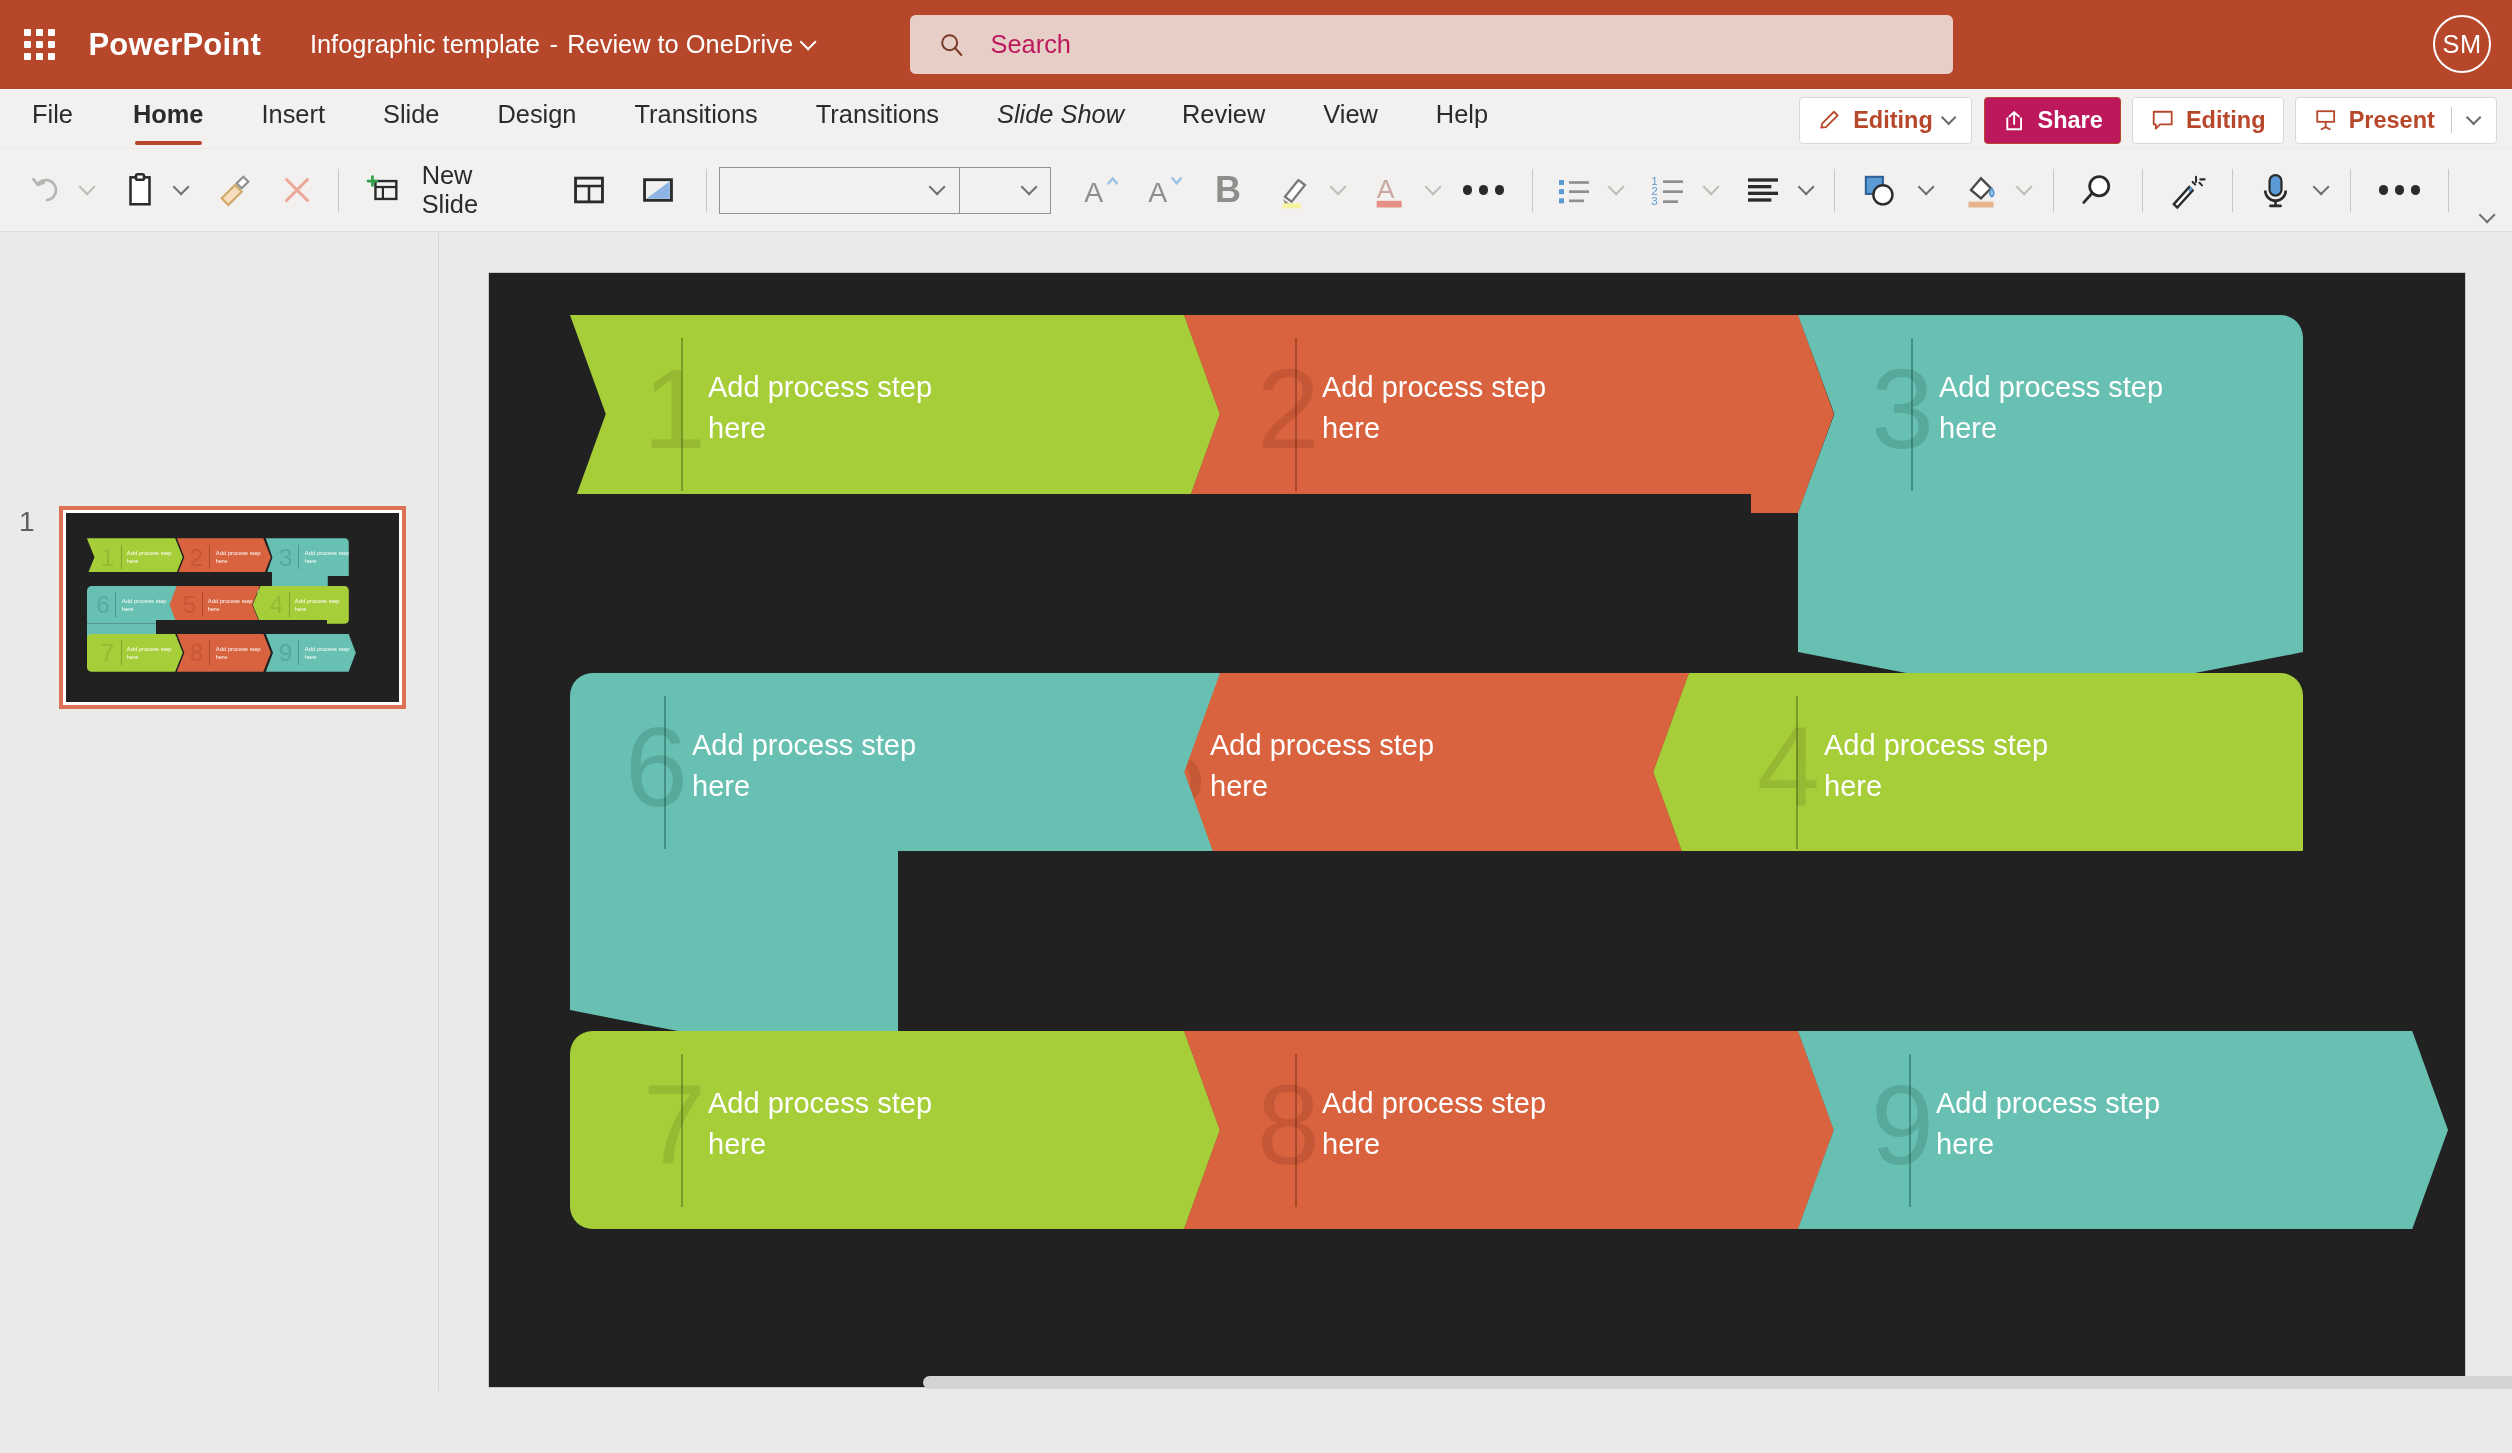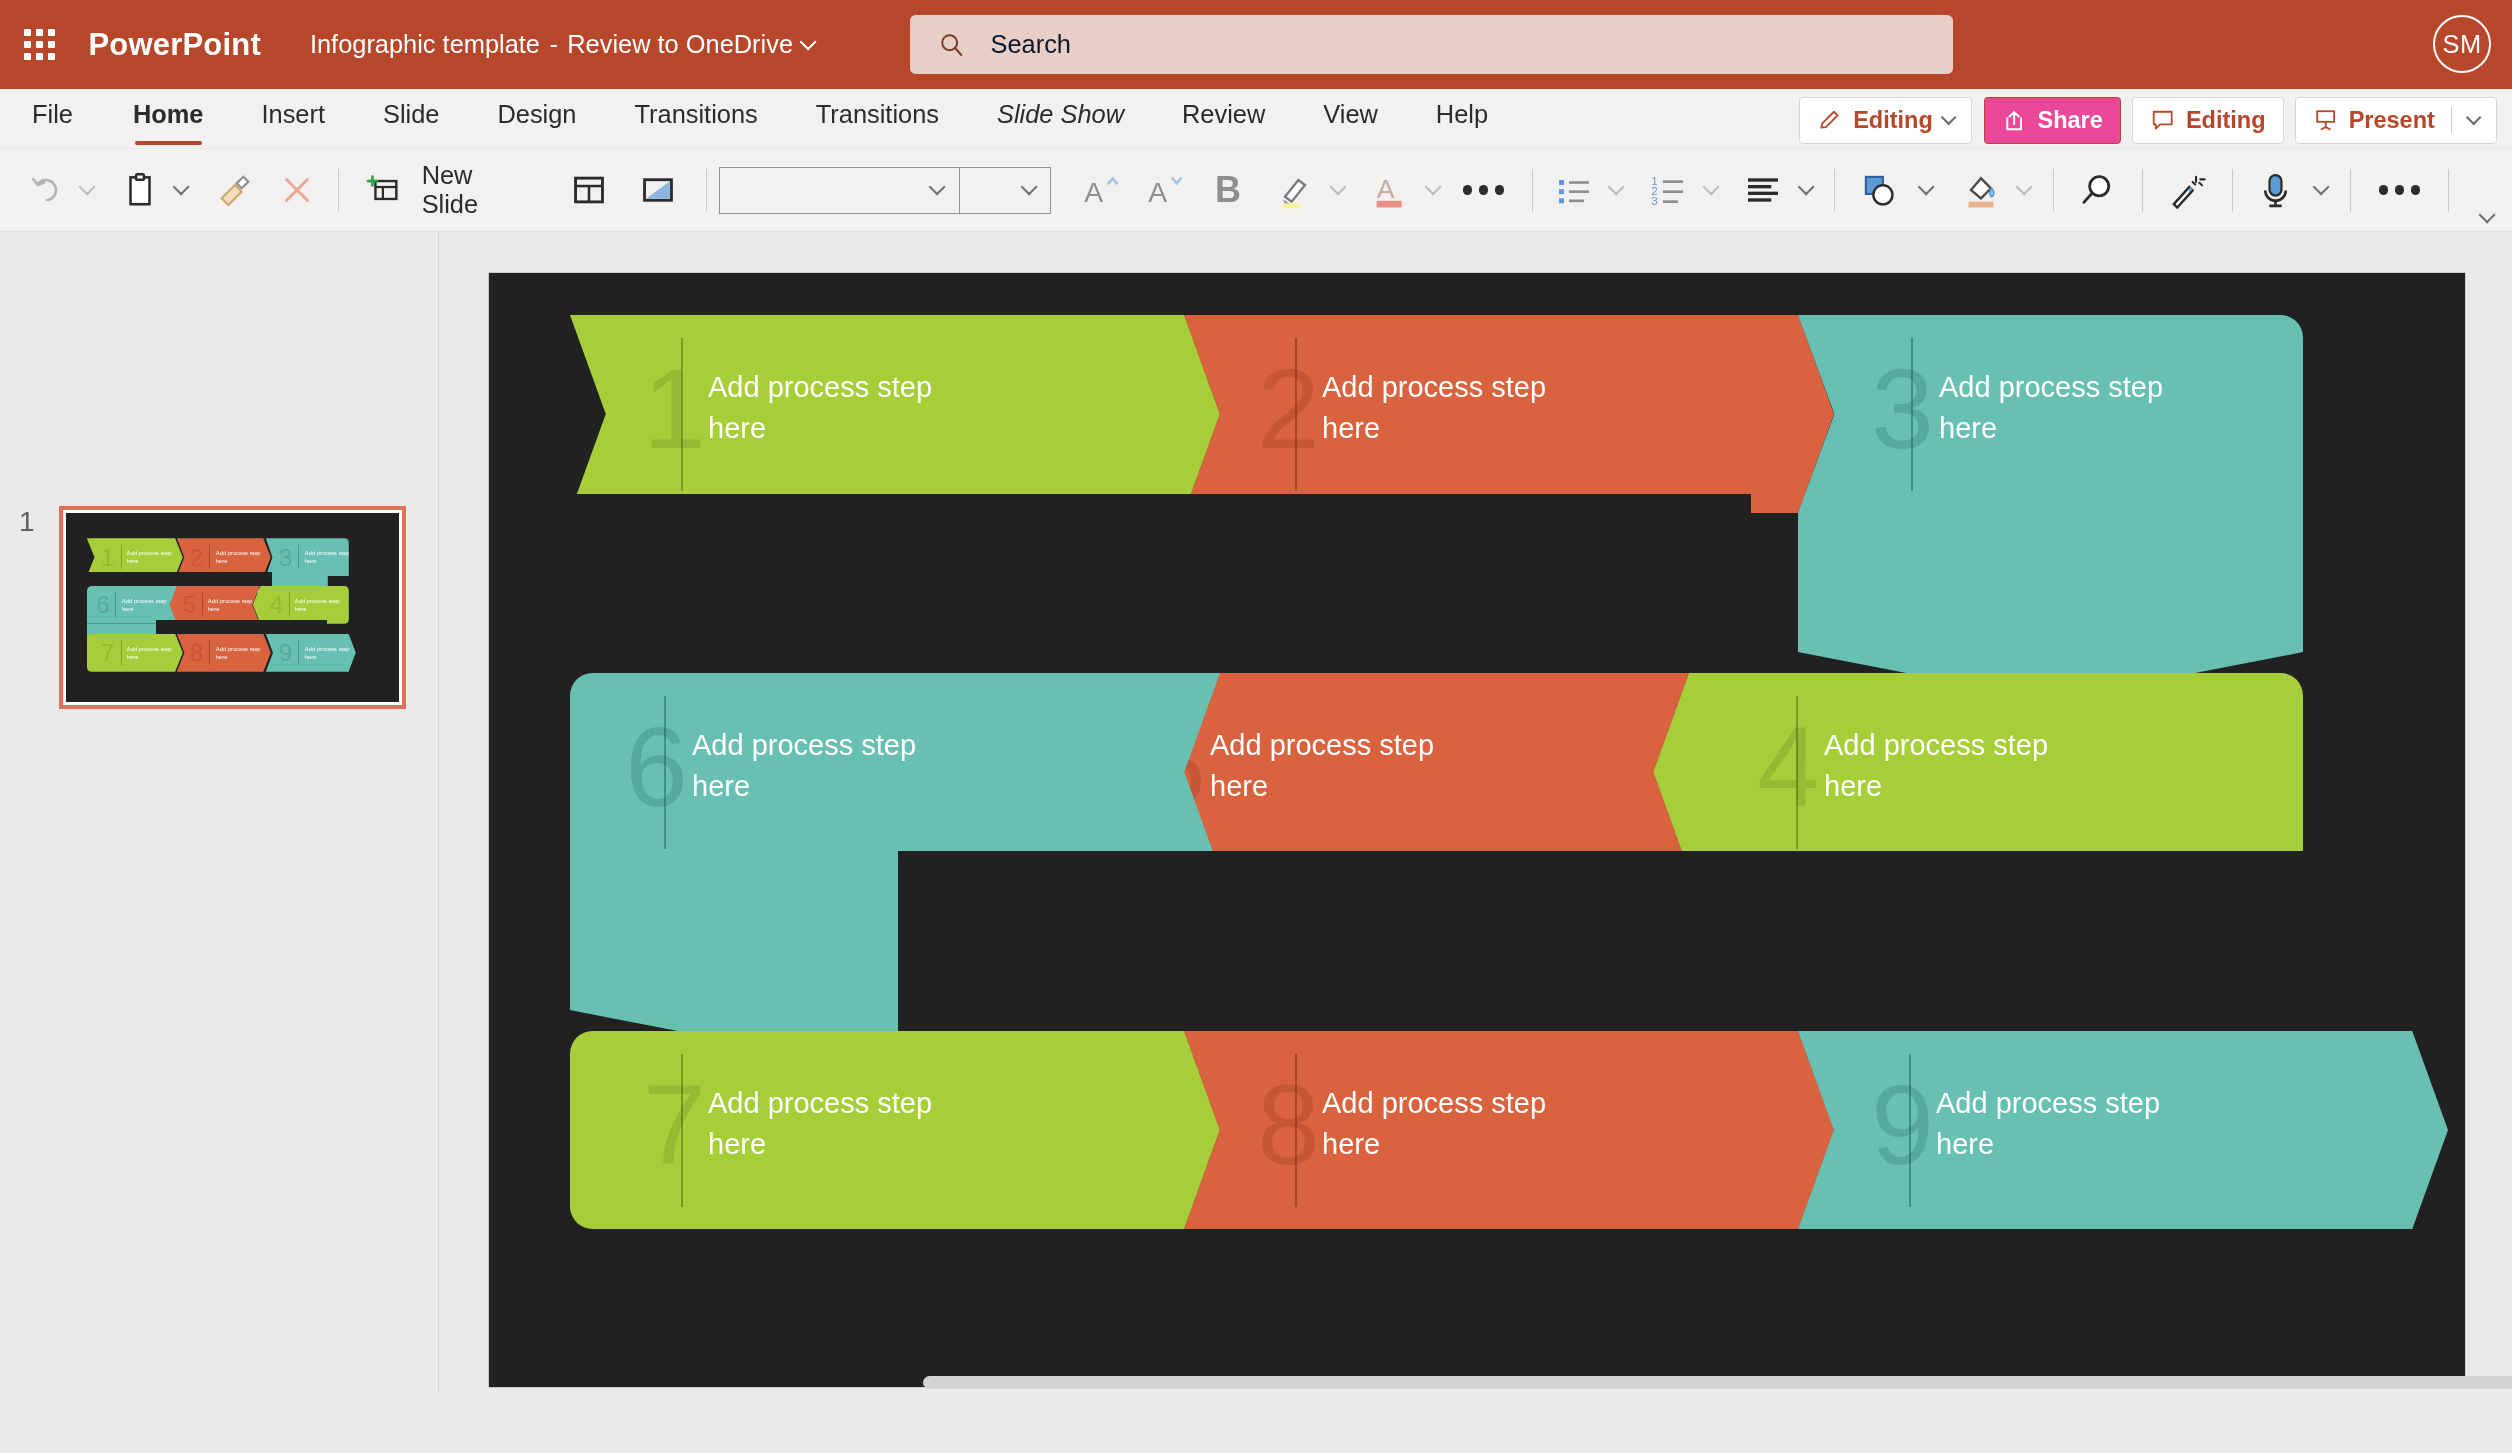--- a/index.html
+++ b/index.html
@@ -25,21 +25,21 @@
   .doc-title { color: #fff; font-size: 25.4px; margin-left: 49px; display: flex; align-items: center; gap: 9.4px; cursor: pointer; }
   .doc-sep { opacity: .95; }
   .chev-sm { display:inline-block; width: 12.2px; height: 12.2px; border-right: 2.4px solid #fff; border-bottom: 2.4px solid #fff; transform: rotate(45deg); margin-bottom: 5.6px;}
   .searchbox {
     position: absolute; left: 910px; top: 15px;
     width: 1043px; height: 59px;
     background: #e7cec6; border-radius: 5.6px;
     display: flex; align-items: center; padding-left: 28px; gap: 24.5px;
     cursor: text;
   }
-  .search-ph { color: #0f172a; font-size: 25.4px; text-align: right; }
+  .search-ph { color: #be185d; font-size: 25.4px; text-align: right; }
   .avatar {
     position: absolute; right: 21px; top: 15px;
     width: 58px; height: 58px; border-radius: 50%;
     border: 2.4px solid #fff; color: #fff;
     display:flex; align-items:center; justify-content:center;
     font-size: 25.4px; letter-spacing:0.5px; cursor: pointer;
   }
 
   
   .ribbon-tabs {
@@ -57,21 +57,21 @@
   .tab.active::after {
     content:""; position:absolute; left: 1.9px; right: 1.9px; bottom: 2.8px;
     height: 4.7px; background: #b7472a; border-radius: 1.9px;
   }
   .rb-right { position: absolute; right: 15px; top: 7.5px; display:flex; align-items:center; gap: 11.3px; }
   .rb-btn {
     height: 47px; border: 0.9px solid #d8d7d5; background: #fff;
     border-radius: 3.8px; display:flex; align-items:center; gap: 10.4px;
     padding: 0 17px; font-size: 23.5px; color: #b7472a; font-weight: bold; cursor: pointer;
   }
-  .rb-btn.primary { background:#ec4899; color:#fff; border-color:#b7472a; }
+  .rb-btn.primary { background:#be185d; color:#fff; border-color:#b7472a; }
   .rb-btn .cd { width: 11.3px; height: 11.3px; border-right: 2.4px solid #6a6a6a; border-bottom: 2.4px solid #6a6a6a; transform: rotate(45deg); margin-bottom:4.7px;}
 
   
   .toolbar {
     position: absolute; top: 149px; left: 0;
     width: 2512px; height: 83px;
     background: #f2f1ef; border-bottom: 0.9px solid #e0dfdd;
     display:flex; align-items:center;
   }
   .tb { display:flex; align-items:center; justify-content:center; cursor:pointer; }

